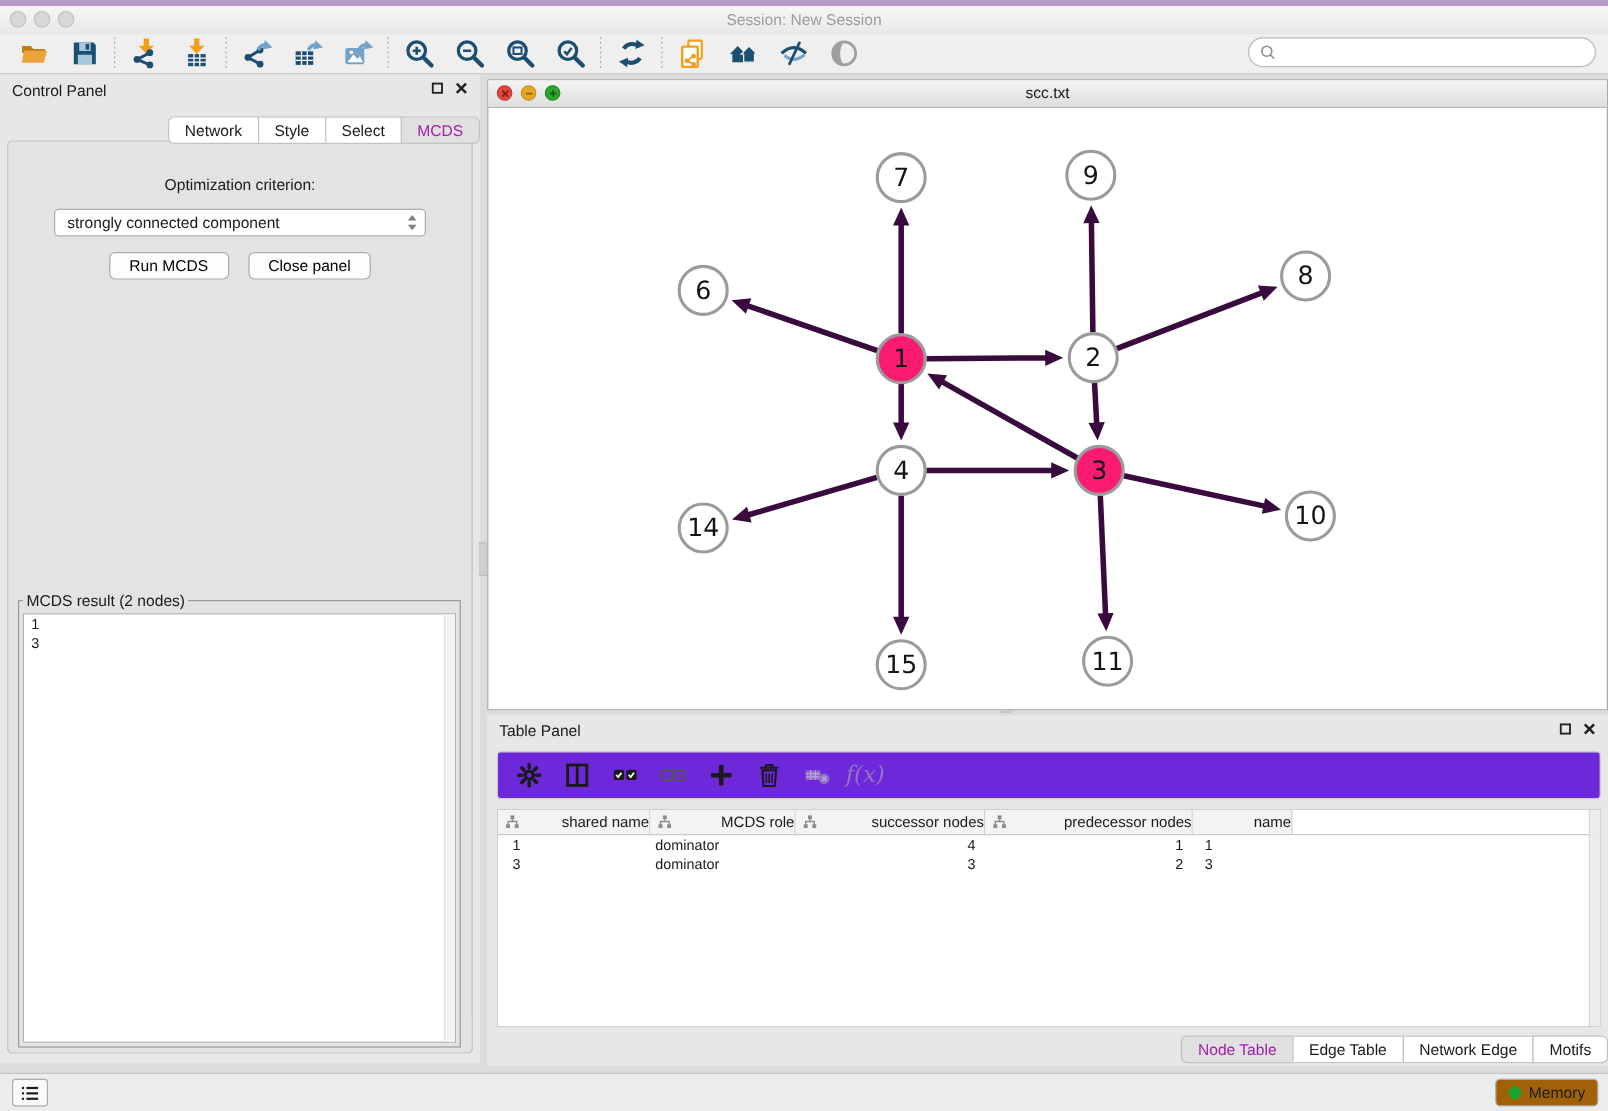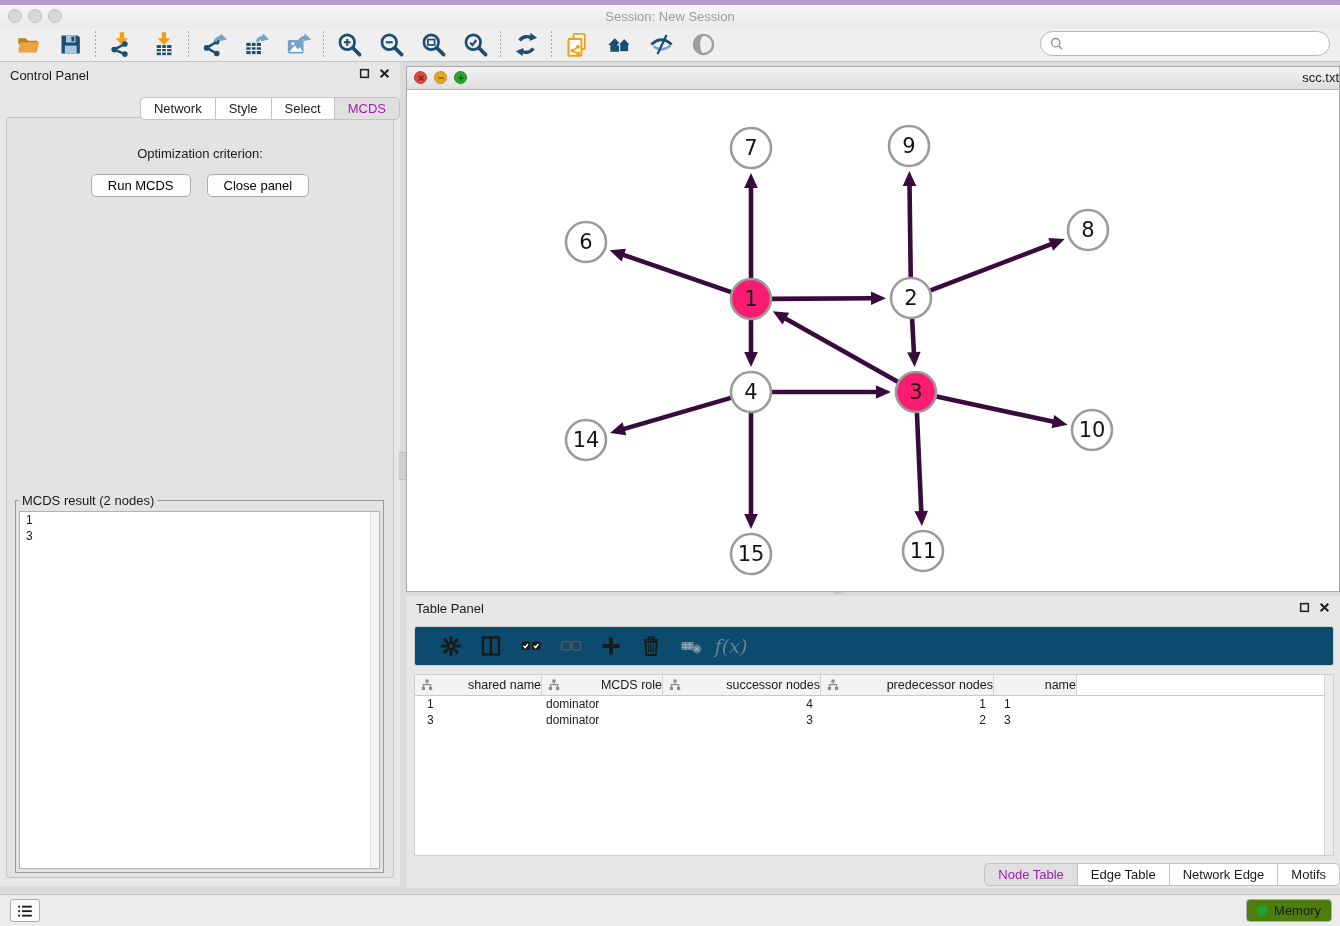--- a/index.html
+++ b/index.html
@@ -58,28 +58,28 @@
           border-top:1px solid #BDBDBD;border-bottom:1px solid #BDBDBD;}
   .h-grip{position:absolute;left:834px;top:588px;width:9px;height:6px;background:#D0D0D0;border:1px solid #C2C2C2;box-sizing:border-box;}
   
   .network-window{position:absolute;left:406px;top:66px;width:934px;height:526px;background:#fff;
                   border:1px solid #A9A9A9;box-sizing:border-box;}
   .nw-titlebar{position:relative;height:22px;background:linear-gradient(#F3F3F3,#DEDEDE);
                border-bottom:1px solid #B6B6B6;}
   .traffic{position:absolute;top:4px;width:13px;height:13px;border-radius:50%;box-sizing:border-box;
            display:flex;align-items:center;justify-content:center;}
   .traffic svg{width:8px;height:8px;}
-  .nw-title{position:absolute;left:0;right:0;top:3px;text-align:right;}
+  .nw-title{position:absolute;left:0;right:0;top:3px;text-align:center;}
   .nw-content{position:relative;height:503px;overflow:hidden;}
   
   .table-panel{position:absolute;left:406px;top:596px;width:934px;height:292px;background:#E7E7E7;}
   .tp-header{position:relative;height:24px;display:flex;align-items:center;padding-left:10px;}
-  .tp-toolbar{position:absolute;left:8px;right:6px;top:30px;height:40px;background:#0c4a6e;
+  .tp-toolbar{position:absolute;left:8px;right:6px;top:30px;height:40px;background:#6d28d9;
               border:1px solid #CFCFCF;border-radius:3px;display:flex;align-items:center;
-              padding-left:22px;gap:12px;box-sizing:border-box;}
+              padding-left:12px;gap:12px;box-sizing:border-box;}
   .tp-btn{width:28px;height:28px;display:flex;align-items:center;justify-content:center;}
   .tp-btn svg{width:24px;height:24px;}
   .fx-label{font-family:"DejaVu Serif",serif;font-style:italic;font-size:19px;color:#B3B3B3;}
   .tp-table{position:absolute;left:8px;right:6px;top:78px;bottom:32px;background:#fff;
             border:1px solid #CFCFCF;box-sizing:border-box;overflow:hidden;}
   .thead{display:flex;height:20px;border-bottom:1px solid #C9C9C9;}
   .th{position:relative;background:#F3F3F3;border-right:1px solid #D2D2D2;box-sizing:border-box;
       display:flex;align-items:center;justify-content:flex-end;font-size:12.5px;}
   .th .tree{position:absolute;left:6px;top:4px;width:12px;height:12px;}
   .trow{display:flex;height:16px;font-size:12px;align-items:center;}
@@ -89,21 +89,21 @@
   .td.a-r{padding-right:8px;text-align:right;}
   .td.a-l2{padding-left:10px;text-align:left;}
   .tp-scroll{position:absolute;right:0;top:0;bottom:0;width:8px;background:#ECECEC;border-left:1px solid #D6D6D6;}
   .tp-tabs{bottom:2px;}
   
   .status-bar{position:absolute;left:0;top:894px;width:1340px;height:32px;background:#ECECEC;
               border-top:1px solid #C3C3C3;}
   .list-button{position:absolute;left:10px;top:4px;width:30px;height:23px;background:#FAFAFA;
                border:1px solid #ACACAC;border-radius:3px;display:flex;align-items:center;justify-content:center;box-sizing:border-box;}
   .list-button svg{width:18px;height:16px;}
-  .memory-button{position:absolute;right:8px;top:4px;height:23px;padding:0 10px;background:#4d7c0f;
+  .memory-button{position:absolute;right:8px;top:4px;height:23px;padding:0 10px;background:#a16207;
                  border:1px solid #ACACAC;border-radius:4px;display:flex;align-items:center;gap:6px;box-sizing:border-box;}
   .mem-dot{width:11px;height:11px;border-radius:50%;background:#1FA32B;}
   .dis{opacity:.55;}
 </style>
 </head>
 <body>
 
 <div id="root">
 
   <div class="top-strip"></div>
@@ -276,20 +276,27 @@
       </span>
     </div>
     <div class="cp-tabs">
         <span class="tab">Network</span>
         <span class="tab">Style</span>
         <span class="tab">Select</span>
         <span class="tab active">MCDS</span>
       </div>
     <div class="cp-content">
       <div class="opt-label">Optimization criterion:</div>
+      <div class="dropdown">
+        <span class="dd-text">strongly connected component</span>
+        <svg viewBox="0 0 10 16">
+            <path d="M5 1 L9 6 H1z" fill="#7F7F7F"></path>
+            <path d="M5 15 L1 10 H9z" fill="#7F7F7F"></path>
+          </svg>
+      </div>
       <div class="cp-buttons">
         <button class="btn">Run MCDS</button>
         <button class="btn">Close panel</button>
       </div>
       <fieldset class="result-fieldset">
         <legend>MCDS result (2 nodes)</legend>
         <div class="result-box">
           <div>
               <div class="result-line">1</div>
               <div class="result-line">3</div>

